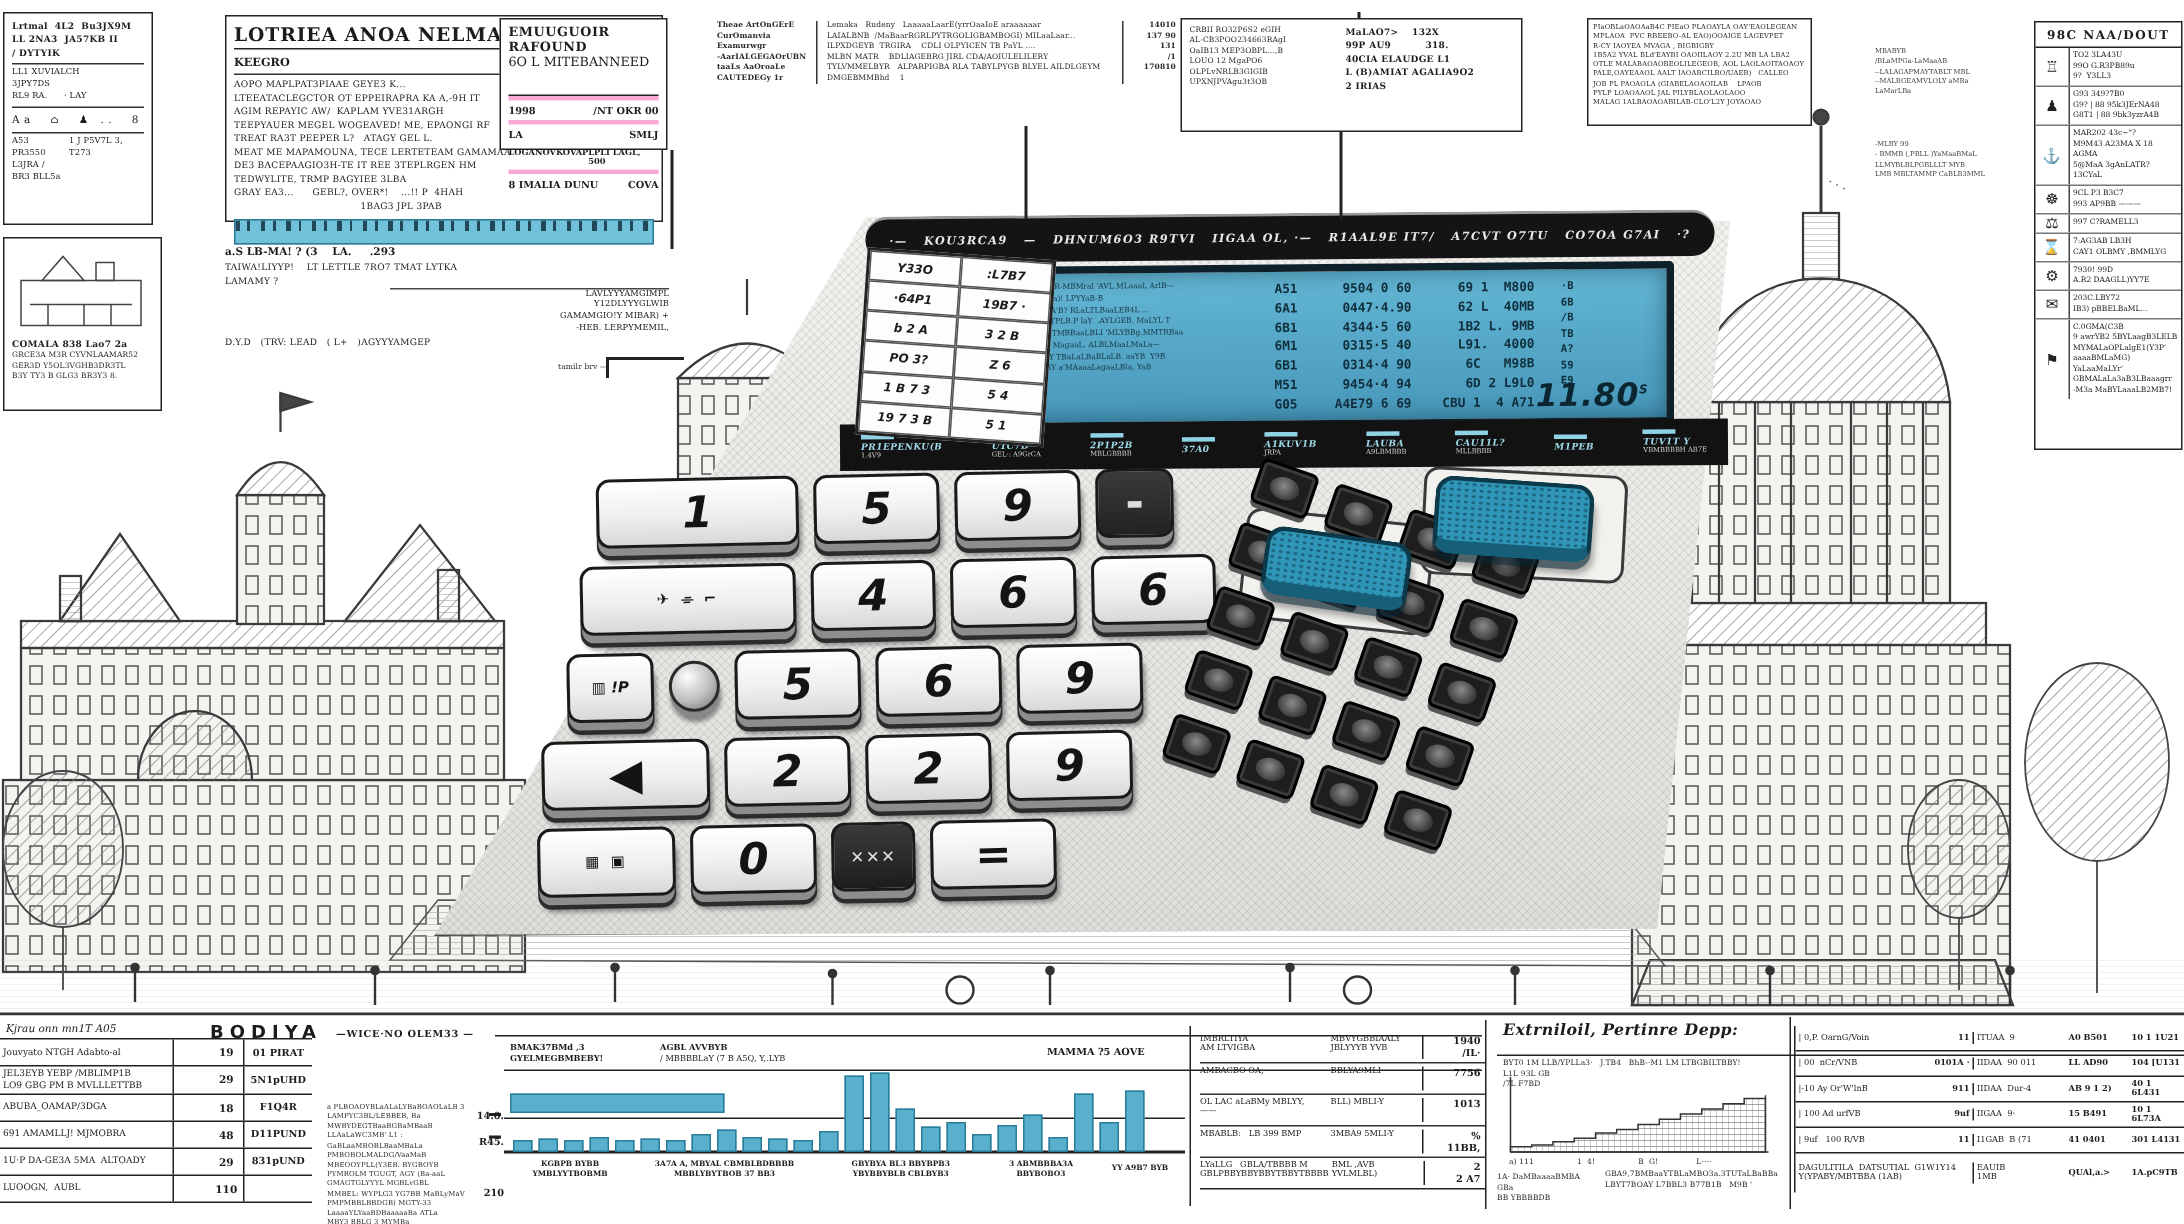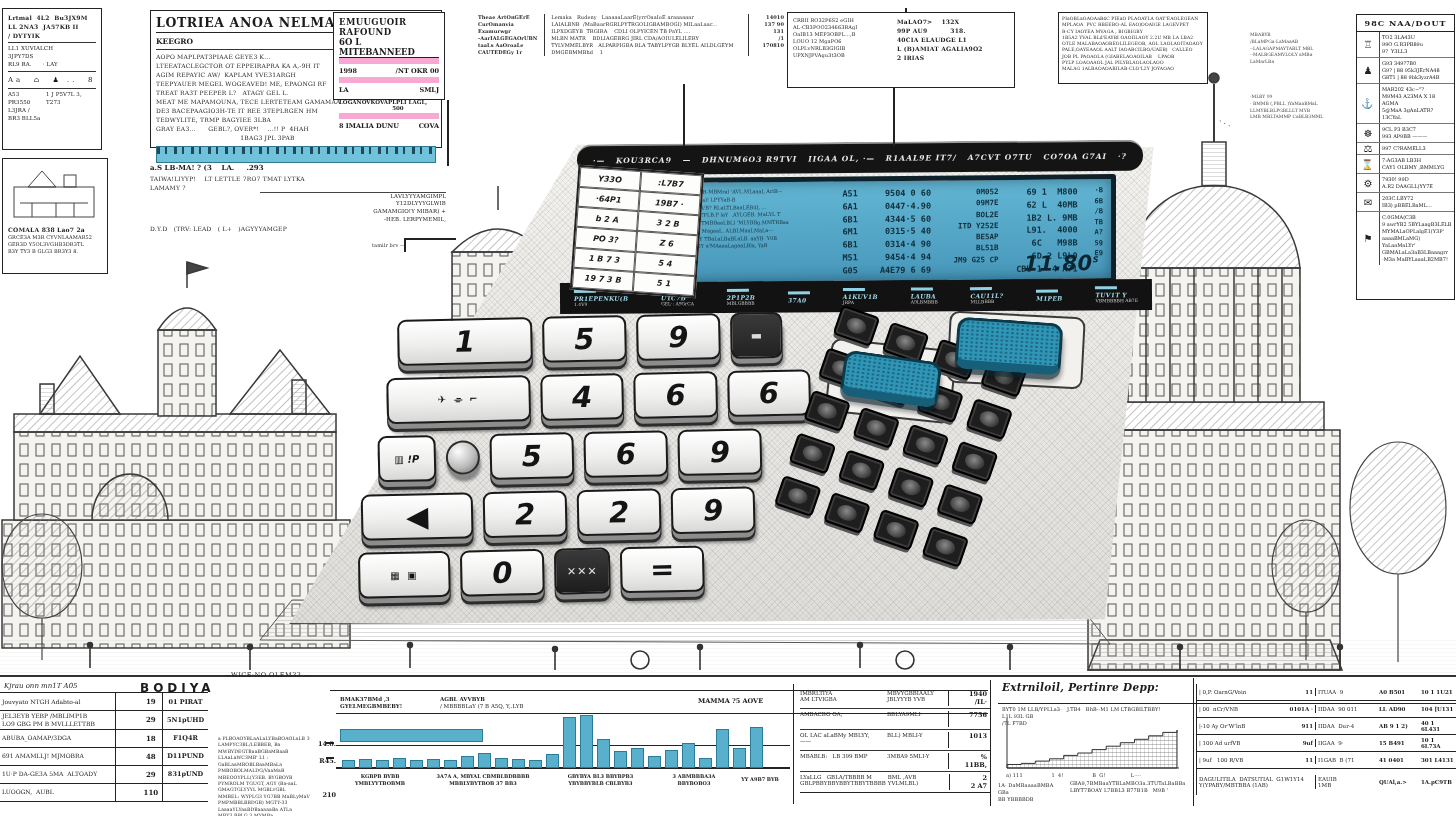--- a/index.html
+++ b/index.html
@@ -13,21 +13,21 @@
   .t7{font-size:7px;line-height:1.5;color:#1b1b1b;}
   .abs{position:absolute;}
   .rule{position:absolute;background:#222;z-index:4;}
   
   .box{position:absolute;background:#fff;border:1.6px solid #232323;z-index:5;box-sizing:border-box;padding:4px 5px;}
   .box h3{margin:0 0 2px 0;font-size:12.5px;letter-spacing:.6px;font-weight:bold;border-bottom:1.4px solid #222;padding-bottom:2px;}
   .subrow{display:flex;justify-content:space-between;border-bottom:1px solid #333;padding:2px 0 3px 0;font-size:7.5px;font-weight:bold;}
   .skyline{height:15px;background:#6fc2da;border:1px solid #2d7792;margin-top:4px;position:relative;overflow:hidden;}
   .skyline::before{content:"";position:absolute;left:0;top:0;right:0;height:7px;
      background:repeating-linear-gradient(90deg,#23485a 0 3px,transparent 3px 8px,#23485a 8px 10px,transparent 10px 17px);}
-  .stamp-row{display:flex;justify-content:space-between;border-top:6px solid #f9a8d4;padding:2.5px 0;font-size:6.5px;font-weight:bold;}
+  .stamp-row{display:flex;justify-content:space-between;border-top:3px solid #f9a8d4;padding:2.5px 0;font-size:6.5px;font-weight:bold;}
   
   .sidebar{position:absolute;left:1356px;top:14px;width:99px;height:286px;background:#fff;border:1.6px solid #222;z-index:5;box-sizing:border-box;}
   .sb-title{font-size:8px;font-weight:bold;letter-spacing:1px;text-align:center;border-bottom:1.4px solid #222;padding:3px 0;}
   .sb-item{display:flex;border-bottom:1px solid #777;}
   .sb-item:last-child{border-bottom:none;}
   .sb-ic{width:22px;min-width:22px;border-right:1.2px solid #444;display:flex;align-items:center;justify-content:center;font-size:10px;color:#222;}
   .sb-tx{padding:2px 2px;font-size:5px;line-height:1.4;white-space:pre-wrap;color:#222;}
   
   .calc-body{position:absolute;left:285px;top:140px;width:870px;height:482px;z-index:1;
      background:
@@ -88,21 +88,21 @@
   
   .bwhite{position:absolute;left:0;top:677px;width:1456px;height:139px;background:#fff;z-index:3;}
   .ltable{position:absolute;left:0;top:692px;width:208px;z-index:5;border-top:1.6px solid #222;font-size:6px;}
   .ltrow{display:flex;border-bottom:1.4px solid #222;min-height:17px;align-items:center;}
   .ltrow .lab{width:128px;padding:1px 2px;white-space:pre-wrap;line-height:1.3;}
   .ltrow .num{width:26px;border-left:1.3px solid #222;border-right:1.3px solid #222;align-self:stretch;
       display:flex;align-items:center;justify-content:center;font-weight:bold;font-size:7px;white-space:pre-wrap;text-align:center;padding-left:24px;}
   .ltrow .val{width:52px;text-align:center;font-weight:bold;font-size:6.5px;}
   .bodiya{position:absolute;left:140px;top:681px;z-index:5;font-family:"DejaVu Sans",sans-serif;
       font-size:12px;font-weight:bold;letter-spacing:4px;}
-  .bodiya-dash{position:absolute;left:224px;top:671px;z-index:5;font-size:6.5px;font-weight:normal;letter-spacing:.5px;}
+  .bodiya-dash{position:absolute;left:224px;top:685px;z-index:5;font-size:6.5px;font-weight:bold;letter-spacing:.5px;}
   .denselist{position:absolute;left:218px;top:700px;width:118px;z-index:5;display:flex;margin-top:36px;}
   .denselist .dl-main{width:94px;}
   .denselist .dl-nums{width:24px;text-align:right;font-weight:bold;font-size:6.5px;line-height:2.6;}
   .barpanel-label{position:absolute;z-index:5;font-size:5.5px;font-weight:bold;}
   .bars{position:absolute;left:338px;top:712px;width:450px;height:56px;z-index:5;display:flex;align-items:flex-end;gap:4px;padding-left:4px;}
   .vbar{width:13px;background:#59b0cd;border:1px solid #2b7c99;box-sizing:border-box;}
   .hbar{position:absolute;background:#59b0cd;border:1px solid #2b7c99;box-sizing:border-box;}
   .bar-cap{position:absolute;z-index:5;font-size:5px;font-weight:bold;text-align:center;line-height:1.35;white-space:pre-wrap;}
   .midtable{position:absolute;left:800px;top:688px;width:190px;z-index:5;font-size:5.5px;}
   .mtrow{display:flex;border-bottom:1px solid #333;padding:2px 0;min-height:16px;}
@@ -258,27 +258,20 @@
 6B1
 M51
 G05</div>
     <div class="ncol pre" style="width:66px">9504 0 60
 0447·4.90
 4344·5 60
 0315·5 40
 0314·4 90
 9454·4 94
 A4E79 6 69</div>
-    <div class="ncol pre" style="width:60px;font-size:7.5px">0M052
-09M7E
-BOL2E
-ITD Y252E
-BE5AP
-BL51B
-JM9 G25 CP</div>
     <div class="ncol pre" style="width:72px">69 1  M800
 62 L  40MB
 1B2 L. 9MB
 L91.  4000
 6C   M98B
 6D 2 L9L0
 CBU 1  4 A71</div>
     <div class="ncol pre" style="width:16px;font-size:7px">·B
 6B
 /B
@@ -457,21 +450,21 @@
 LAMAMY ?</div>
     <div class="t55 pre" style="text-align:right;border-top:1px solid #444;margin-left:110px">LAVLYYYAMGIMPL
 Y12DLYYYGLWIB
 GAMAMGIO!Y MIBAR) +
 -HEB. LERPYMEMIL,</div>
     <div class="t6 pre">D.Y.D   (TRV: LEAD   ( L+   )AGYYYAMGEP</div>
   </div>
 
   <div class="box" style="left:333px;top:12px;width:112px;height:88px;">
     <div style="font-size:8.5px;font-weight:bold;letter-spacing:.4px">EMUUGUOIR RAFOUND</div>
-    <div style="font-size:8.5px;font-weight:bold;border-bottom:1.4px solid #222;padding-bottom:0">6O L MITEBANNEED</div>
+    <div style="font-size:8.5px;font-weight:normal;border-bottom:1.4px solid #222;padding-bottom:16px">6O L MITEBANNEED</div>
     <div class="stamp-row">
         <span>1998</span>
         <span>/NT OKR   00</span>
       </div>
     <div class="stamp-row">
         <span>LA</span>
         <span>SMLJ</span>
       </div>
     <div class="stamp-row" style="border-top:none;font-size:5.5px">
         <span>LOGANOVKOVAP</span>

